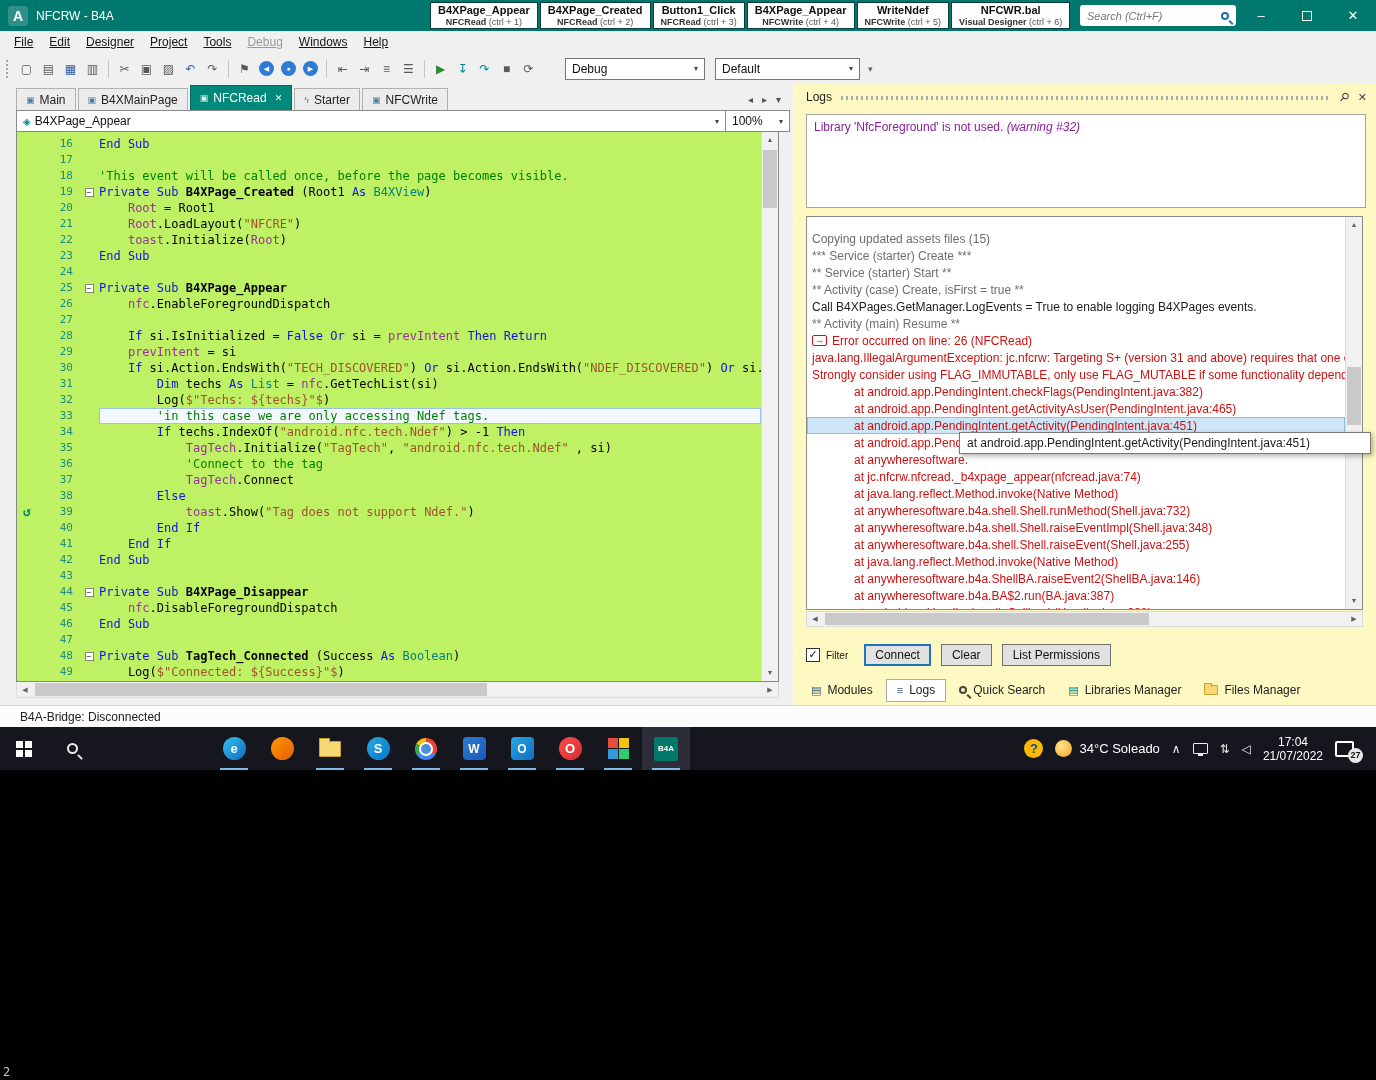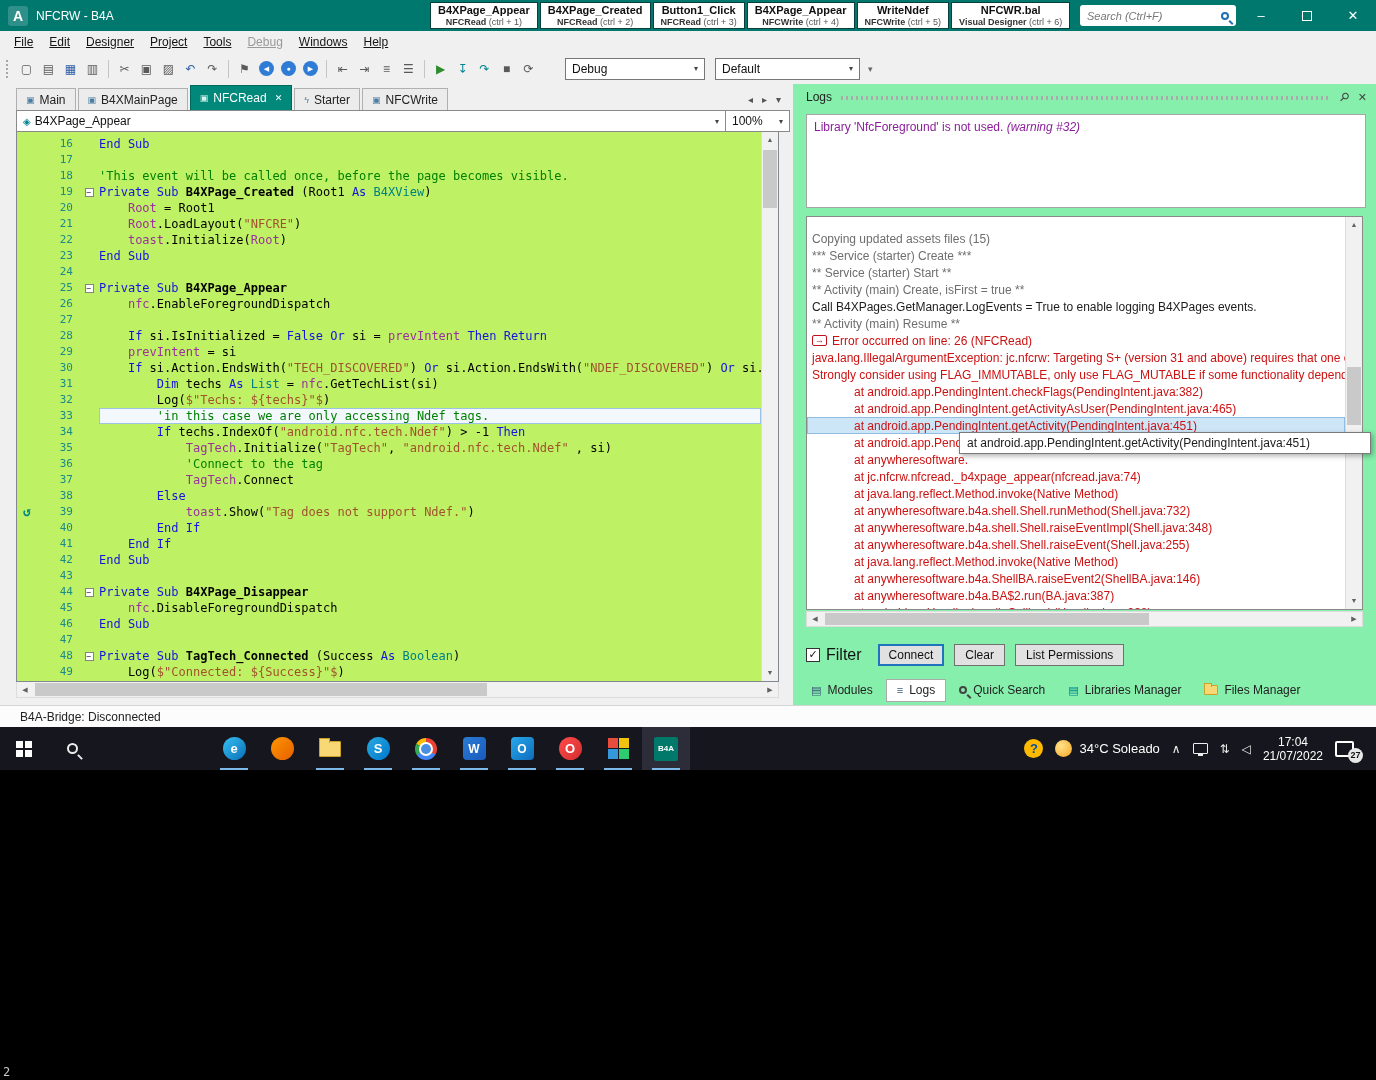--- a/index.html
+++ b/index.html
@@ -95,21 +95,21 @@
   .sarrow { display:block; width:16px; height:16px; text-align:center; font-size:7px; color:#606060; line-height:16px; flex:none; }
   .sarrow.bottom { position:absolute; bottom:0; }
   .vthumb { position:absolute; left:1px; right:1px; top:18px; height:58px; background:#c9c9c9; }
   .vthumb.mid { top:150px; }
   .hscroll { margin-left:16px; margin-right:14px; height:16px; background:#f1f1f1;
              border:1px solid #dcdcdc; border-top:none; display:flex; align-items:center; }
   .htrack { flex:1; height:100%; position:relative; }
   .hthumb { position:absolute; left:2px; top:1px; bottom:1px; width:62%; background:#c9c9c9; }
 
   
-  .logs-pane { position:absolute; left:793px; top:84px; width:583px; height:621px; background:#86efac; }
+  .logs-pane { position:absolute; left:793px; top:84px; width:583px; height:621px; background:#fef9c3; }
   .logs-header { height:26px; display:flex; align-items:center; padding:0 9px 0 13px; gap:9px; font-size:12px; color:#222; }
   .lh-grip { flex:1; height:4px; margin-top:2px;
              background-image:repeating-linear-gradient(90deg,#ababab 0 2px,transparent 2px 5px); }
   .lh-pin { font-size:12px; color:#444; transform:rotate(45deg); }
   .lh-close { font-size:11px; color:#444; }
   .warnbox { margin:4px 10px 0 13px; height:94px; background:#fff; border:1px solid #a5a5a5;
              padding:5px 7px; font-size:12px; color:#8B1E9B; }
   .warn-em { font-style:italic; }
   .logbox { margin:8px 13px 0 13px; height:394px; background:#fff; border:1px solid #8a8a8a; display:flex; }
   .log-scroll { flex:1; overflow:hidden; padding-top:13px; }
@@ -122,21 +122,21 @@
              font-size:9px; line-height:9px; text-align:center; margin-right:5px; flex:none;
              font-weight:bold; background:#fff; }
   .tooltip { position:absolute; left:166px; top:348px; width:412px; height:22px; background:#fff;
              border:1px solid #7a7a7a; box-shadow:2px 2px 5px rgba(0,0,0,.3); font-size:12px;
              color:#1c1c1c; line-height:20px; padding:0 7px; z-index:10; white-space:nowrap; overflow:hidden; }
   .loghscroll { margin:1px 13px 0 13px; border-top:1px solid #dcdcdc; }
   .filter-row { display:flex; align-items:center; margin:16px 0 0 13px; gap:6px; height:24px; }
   .checkbox { width:14px; height:14px; background:#fff; border:1px solid #333; display:flex;
               align-items:center; justify-content:center; flex:none; }
   .chk { font-size:11px; color:#111; line-height:1; margin-top:-1px; }
-  .filter-label { font-size:16px; color:#111; margin-right:10px; }
+  .filter-label { font-size:10px; color:#111; margin-right:10px; }
   .log-buttons { display:flex; gap:10px; }
   .lbtn { font-family:inherit; font-size:12px; color:#111; background:#E1E1E1; border:1px solid #707070; padding:3px 10px; }
   .lbtn.default { border-color:#1F74BD; box-shadow:inset 0 0 0 1px #1F74BD; }
   .logs-tabs { display:flex; align-items:center; margin:12px 0 0 8px; gap:3px; }
   .ltab { display:flex; align-items:center; gap:6px; padding:3px 10px 4px; font-size:12px; color:#222; }
   .ltab.active { background:#fff; border:1px solid #ababab; }
   .lt-glyph { font-size:11px; color:#39597a; }
   .lt-glyph.c-teal { color:#00838F; }
   .folder { width:14px; height:10px; background:#F8D775; border:1px solid #C9A227; border-radius:1px;
             position:relative; display:inline-block; flex:none; }
@@ -577,21 +577,21 @@
             <div class="log-entry lc-dim">
               <span>Copying updated assets files (15)</span>
             </div>
             <div class="log-entry lc-dim">
               <span>*** Service (starter) Create ***</span>
             </div>
             <div class="log-entry lc-dim">
               <span>** Service (starter) Start **</span>
             </div>
             <div class="log-entry lc-dim">
-              <span>** Activity (main) Create, isFirst = true **</span>
+              <span>** Activity (case) Create, isFirst = true **</span>
             </div>
             <div class="log-entry lc-dark">
               <span>Call B4XPages.GetManager.LogEvents = True to enable logging B4XPages events.</span>
             </div>
             <div class="log-entry lc-dim">
               <span>** Activity (main) Resume **</span>
             </div>
             <div class="log-entry lc-error">
               <span class="erricon">→</span>
               <span>Error occurred on line: 26 (NFCRead)</span>

